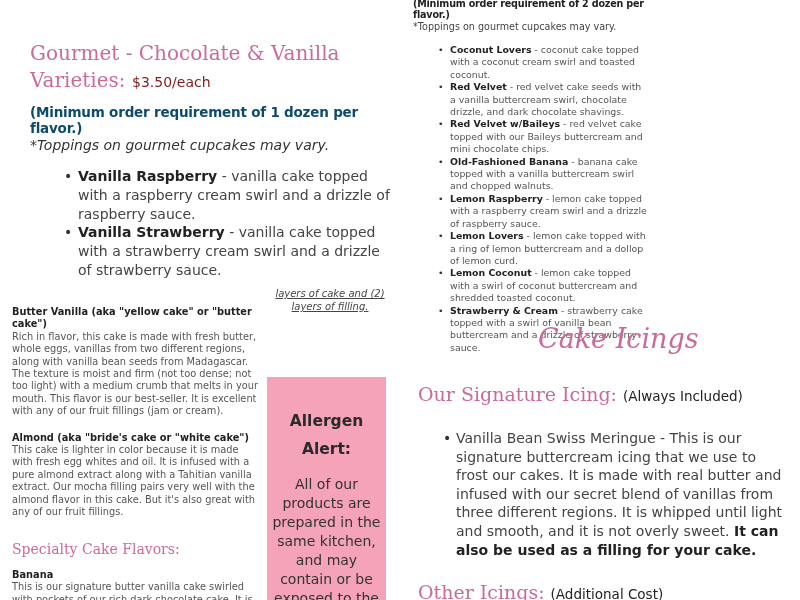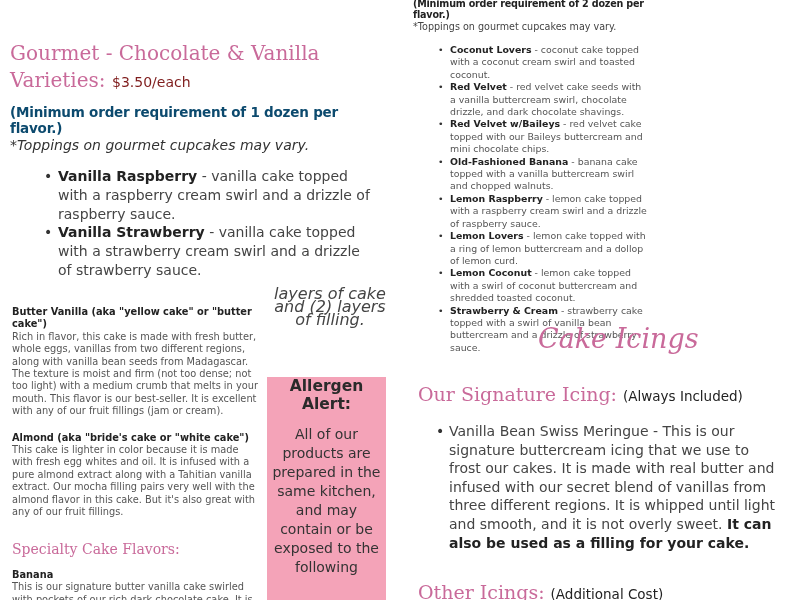--- a/index.html
+++ b/index.html
@@ -8,21 +8,21 @@
   .abs { position:absolute; }
   .serif-pink { font-family:"DejaVu Serif", serif; color:#c96a9a; font-weight:normal; }
   ul { margin:16px; padding:0; }
   li { margin:0; }
   b, .bold { font-weight:bold; color:#222; }
 
   
   #tl-cut { left:50px; top:-14px; font-size:15px; color:#444; }
 
   
-  #gourmet { left:10px; top:40px; width:380px; }
+  #gourmet { left:30px; top:40px; width:380px; }
   #gourmet .h { font-size:20px; line-height:27px; }
   #gourmet .price { font-family:"DejaVu Sans", sans-serif; font-size:14px; color:#7f1d1d; }
   #gourmet .minimum { font-size:13.5px; font-weight:bold; color:#0c4a6e; margin-top:8px; letter-spacing:-0.2px; }
   #gourmet .note { font-size:14px; font-style:italic; color:#333; margin-top:1px; }
   #gourmet ul { margin-top:14px; padding-left:32px; list-style:none; }
   #gourmet li { font-size:14px; line-height:18.8px; color:#444; position:relative; padding-left:0; }
   #gourmet li::before { content:"•"; position:absolute; left:-14px; top:0; color:#333; }
 
   
   #rt { left:413px; top:-2px; width:250px; }
@@ -32,25 +32,25 @@
   #rt li { font-size:9.4px; line-height:12.4px; color:#555; position:relative; }
   #rt li::before { content:"•"; position:absolute; left:-12px; top:0; color:#333; }
 
   
   #flav { left:12px; top:306px; width:250px; font-size:9.8px; line-height:12.4px; color:#555; }
   #flav .t { font-weight:bold; color:#222; }
   #flav .p { margin-bottom:14px; }
   #flav .spec { font-size:14px; margin:24px 0 14px 0; }
 
   
-  #layer { left:270px; top:287px; width:120px; text-align:center; font-size:16px; font-style:italic; color:#444; line-height:13px; }
+  #layer { left:270px; top:287px; width:120px; text-align:center; font-size:10px; font-style:italic; color:#444; line-height:13px;text-decoration:underline; }
 
   
   #allergen { left:267px; top:377px; width:119px; height:230px; background:#f4a3b8; text-align:center; color:#333; }
-  #allergen .h { font-size:15.5px; font-weight:bold; line-height:18px; color:#2a2a2a; }
+  #allergen .h { font-size:15.5px; font-weight:bold; margin-top:30px; line-height:28px; color:#2a2a2a; }
   #allergen .p { font-size:14px; line-height:19px; margin-top:12px; padding:0 2px; color:#333; }
 
   
   #icings-title { left:526px; top:311px; font-size:27px; font-style:italic; }
   #sig { left:418px; top:383px; font-size:19px; white-space:nowrap; }
   #sig .sub, #other .sub { font-family:"DejaVu Sans", sans-serif; font-size:13.5px; color:#222; margin-left:6px; }
   #sig-list { left:449px; top:422px; width:330px; list-style:none; }
   #sig-list li { font-size:14px; line-height:18.6px; color:#444; position:relative; }
   #sig-list li::before { content:"•"; position:absolute; left:-13px; top:0; color:#333; }
   #other { left:418px; top:581px; font-size:19px; white-space:nowrap; }
@@ -105,19 +105,19 @@
   <div class="h">Allergen Alert:</div>
   <div class="p">All of our products are prepared in the same kitchen, and may contain or be exposed to the following</div>
 </aside>
 
 <h1 id="icings-title" class="abs serif-pink" style="margin:12px;">Cake Icings</h1>
 
 <div id="sig" class="abs serif-pink">
   <span>Our Signature Icing:</span><span class="sub">(Always Included)</span>
 </div>
 
-<ul id="sig-list" class="abs" style="margin:0;padding:0;">
+<ul id="sig-list" class="abs" style="margin:7px;padding:0;">
   <li><span>Vanilla Bean Swiss Meringue - This is our signature buttercream icing that we use to frost our cakes. It is made with real butter and infused with our secret blend of vanillas from three different regions. It is whipped until light and smooth, and it is not overly sweet. </span><b>It can also be used as a filling for your cake.</b></li>
 </ul>
 
 <div id="other" class="abs serif-pink">
   <span>Other Icings:</span><span class="sub">(Additional Cost)</span>
 </div>
 
 </body></html>

